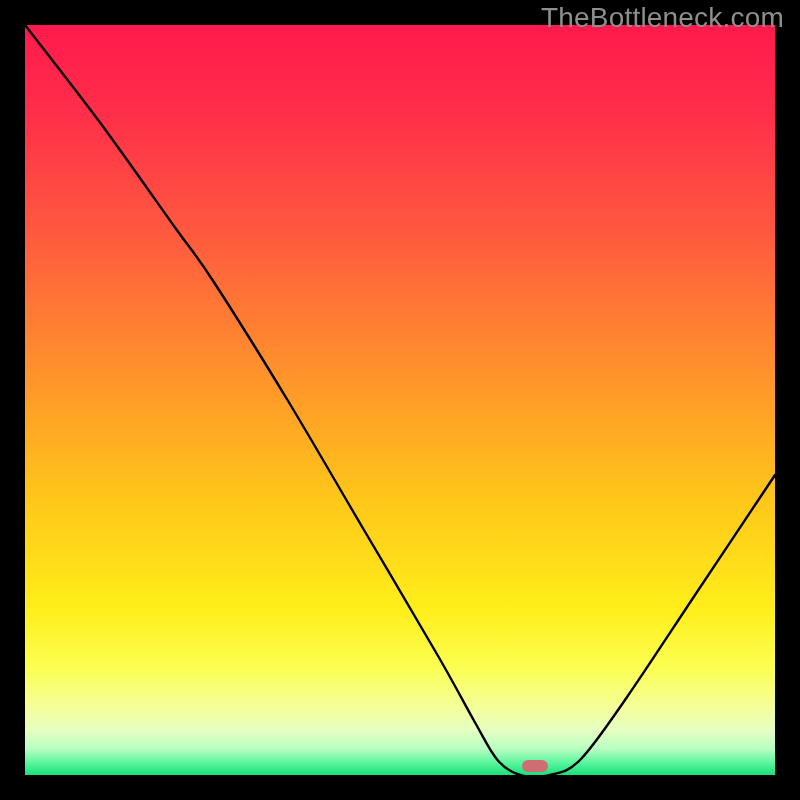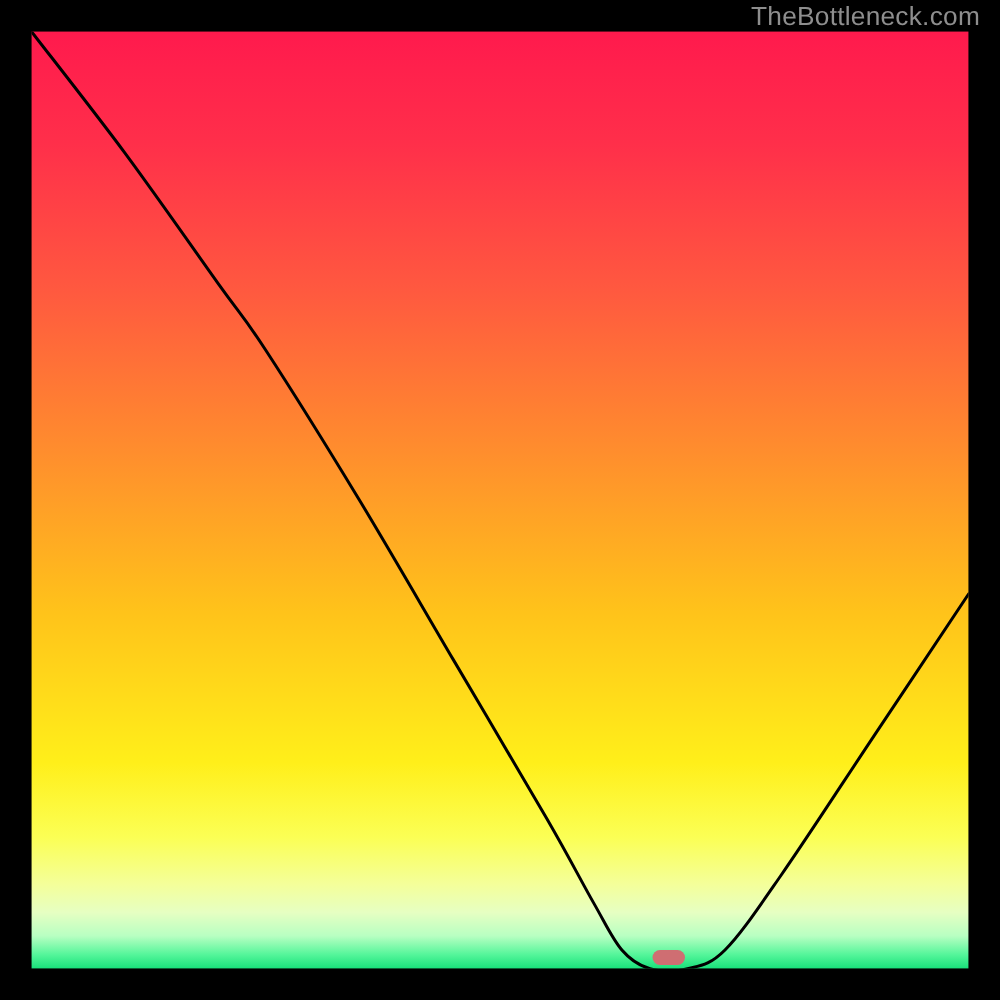--- a/index.html
+++ b/index.html
@@ -35,21 +35,21 @@
     left: 0; top: 0;
     width: 750px;
     height: 750px;
     pointer-events: none;
   }
   .watermark {
     position: absolute;
     top: 2px;
     right: 16px;
     font-family: Arial, Helvetica, sans-serif;
-    font-size: 21px;
+    font-size: 28px;
     color: #8e8e8e;
     letter-spacing: 0.2px;
     user-select: none;
   }
   .marker {
     position: absolute;
     border-radius: 10px;
     background: #cf6e72;
   }
 </style>

